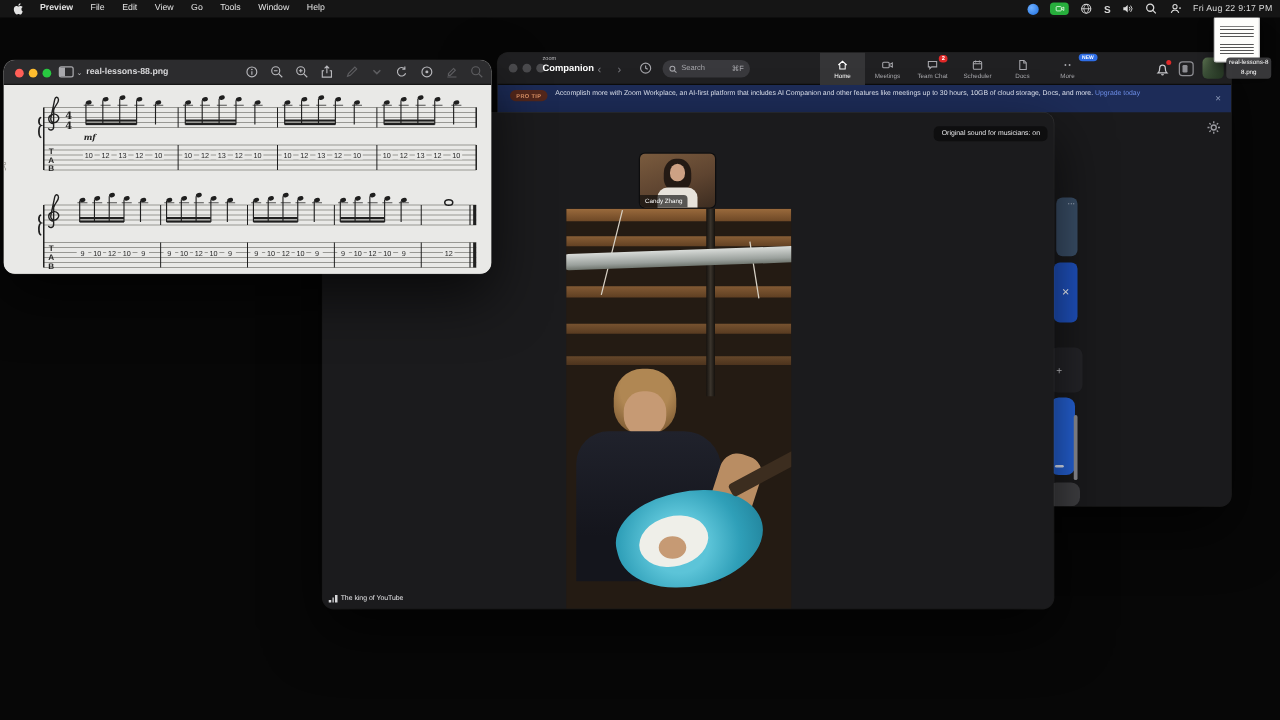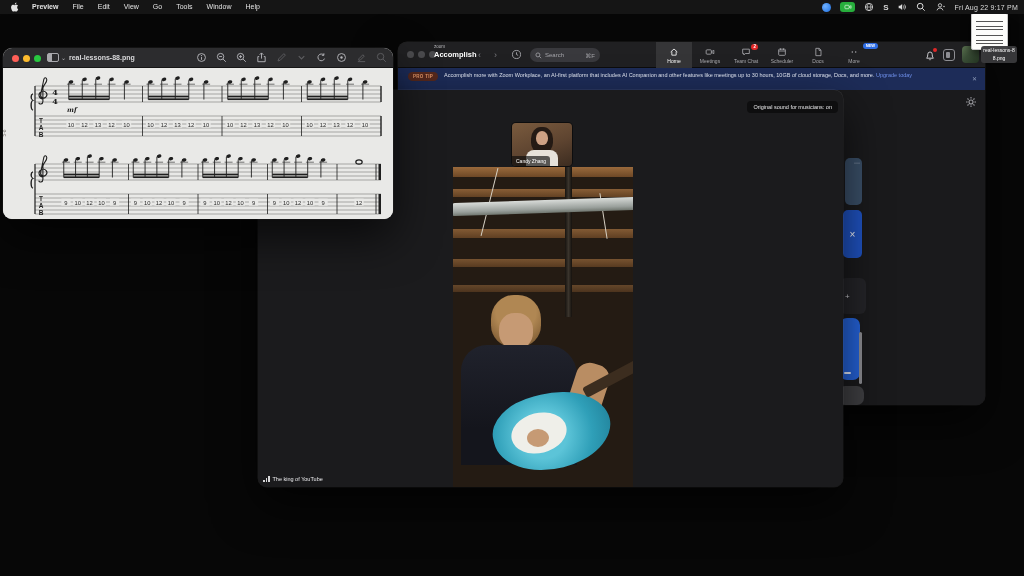--- a/index.html
+++ b/index.html
@@ -198,21 +198,21 @@
   </div>
 </div>
 
 <div id="workplace" class="window">
   <div id="wp-header">
     <span class="tl gray" style="left:9px"></span>
     <span class="tl gray" style="left:20px"></span>
     <span class="tl gray" style="left:31px"></span>
     <div id="wp-logo">
       <div class="l1">zoom</div>
-      <div class="l2">Accomplish</div>
+      <div class="l2">Companion</div>
     </div>
     <span class="navchev" style="left:80px">‹</span>
     <span class="navchev" style="left:96px">›</span>
     <span class="abs" style="left:113px;top:7px;color:#a5a5aa">
       <svg width="11" height="11" viewBox="0 0 12 12">
           <circle cx="6" cy="6" r="4.4" fill="none" stroke="currentColor" stroke-width="1"></circle>
           <path d="M6 3.6V6l1.8 1" fill="none" stroke="currentColor" stroke-width="1"></path>
         </svg>
     </span>
     <div id="wp-search">

